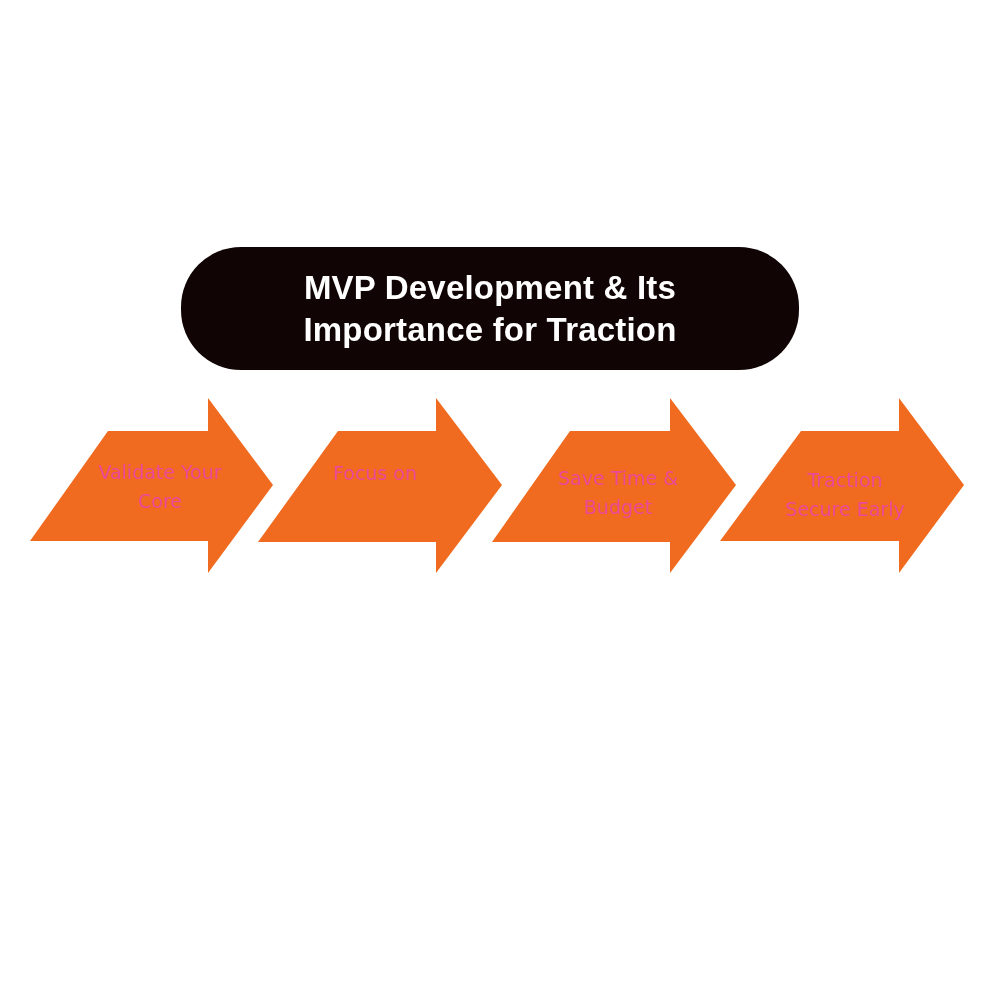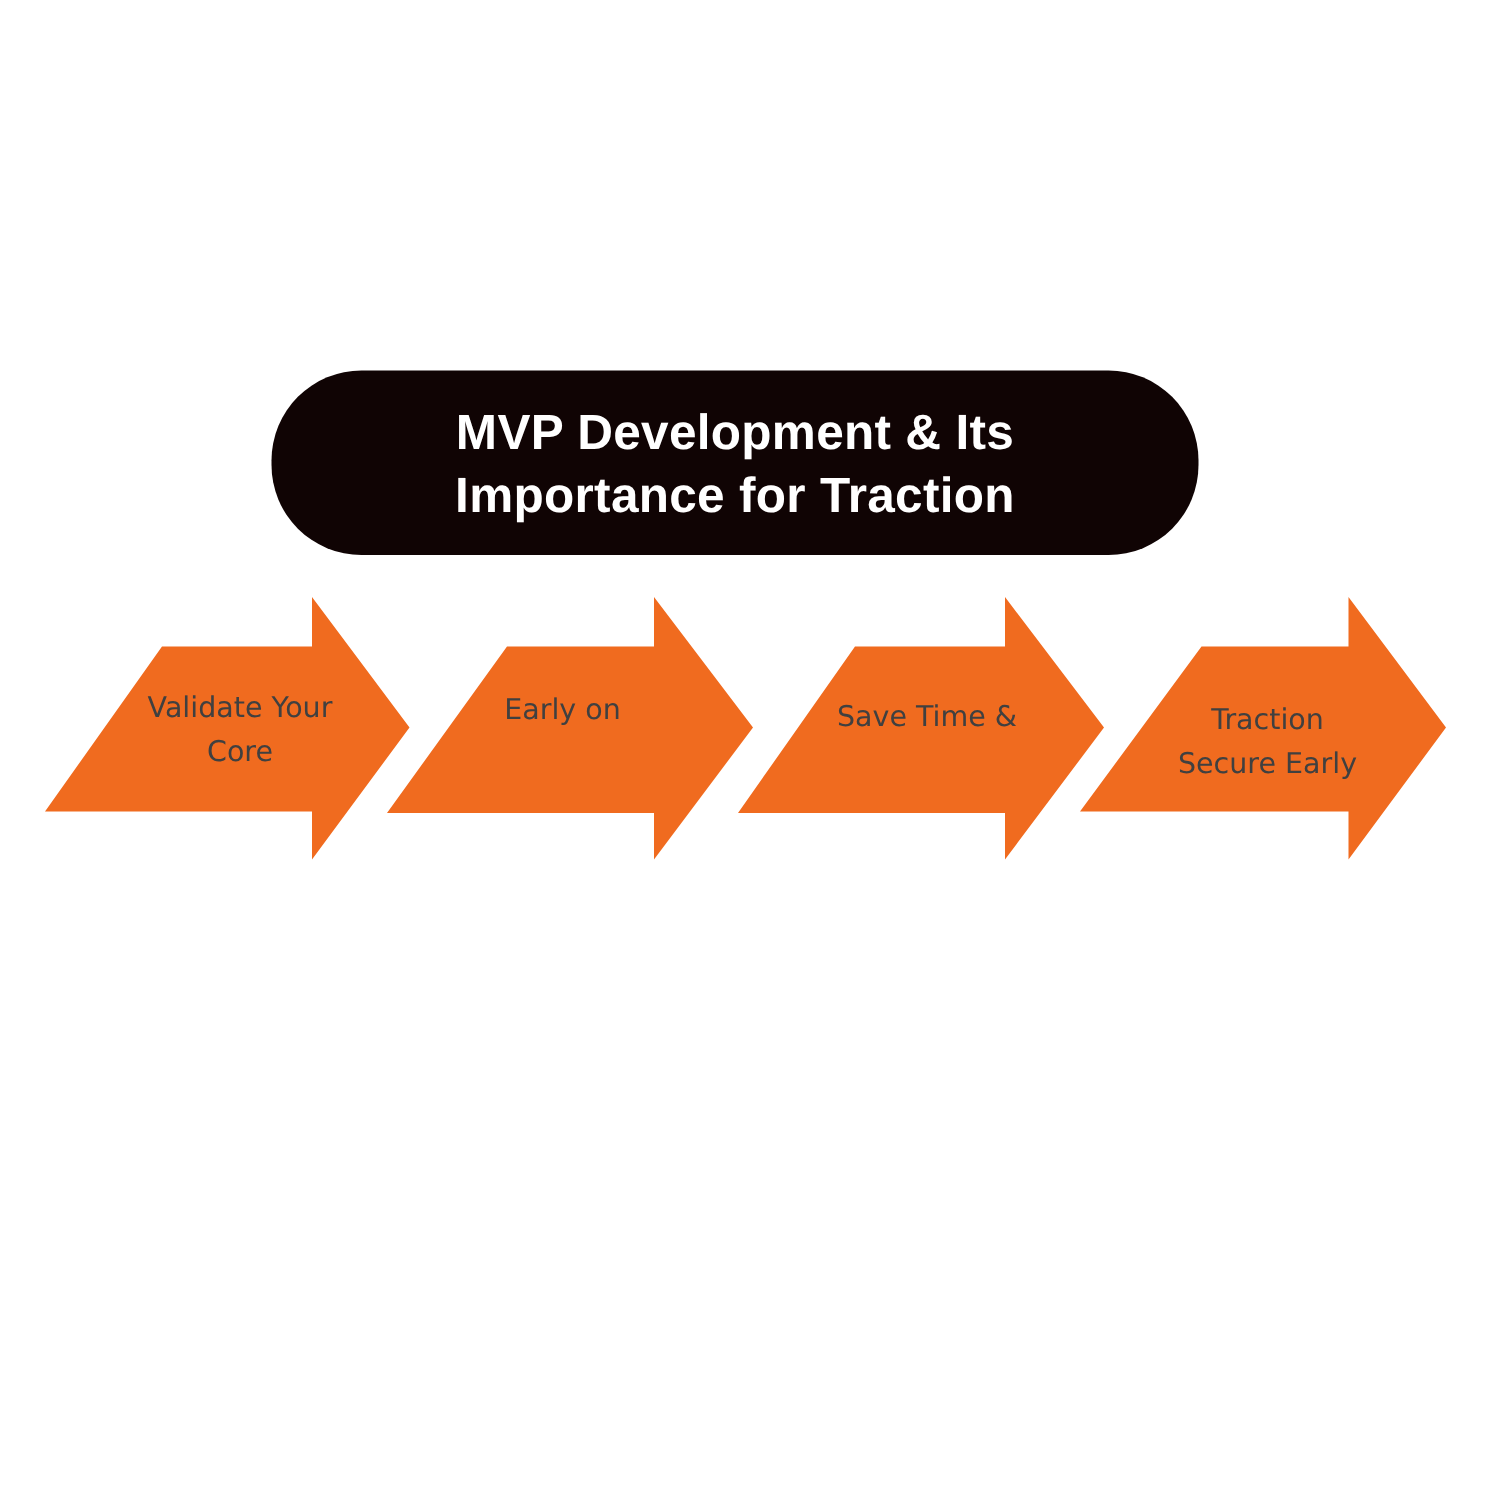--- a/index.html
+++ b/index.html
@@ -10,21 +10,21 @@
       display: flex; flex-direction: column; align-items: center; justify-content: center; margin-top: 28px;
     }
     .title-line {
       font-family: "Liberation Sans", sans-serif; font-weight: bold;
       color: #ffffff; font-size: 33px; line-height: 42px; text-align: center;
       letter-spacing: 0.2px;
     }
     svg.arrows { position: absolute; left: 0; top: 0; }
     .step-label {
       position: absolute; width: 180px; text-align: center;
-      font-family: "DejaVu Sans", sans-serif; color: #404040;
+      font-family: "DejaVu Sans", sans-serif; color: #ec4899;
       font-size: 19px; line-height: 29px;
     }
   </style>
 </head>
 <body>
 
 <div class="title-pill">
   <div class="title-line">MVP Development &amp; Its</div>
   <div class="title-line">Importance for Traction</div>
 </div>
@@ -34,21 +34,22 @@
   <polygon fill="#F06B1F" points="338,431 436,431 436,398 502,485 436,573 436,542 258,542"></polygon>
   <polygon fill="#F06B1F" points="570,431 670,431 670,398 736,485 670,573 670,542 492,542"></polygon>
   <polygon fill="#F06B1F" points="801,431 899,431 899,398 964,485 899,573 899,541 720,541"></polygon>
 </svg>
 
 <div class="step-label" style="left:70px; top:458px;">
   <div>Validate Your</div>
   <div>Core</div>
 </div>
 <div class="step-label" style="left:285px; top:459px;">
-  <div>Early on</div>
+  <div>Focus on</div>
 </div>
 <div class="step-label" style="left:528px; top:464px;">
   <div>Save Time &amp;</div>
+  <div>Budget</div>
 </div>
 <div class="step-label" style="left:755px; top:466px;">
   <div>Traction</div>
   <div>Secure Early</div>
 </div>
 
 </body></html>

